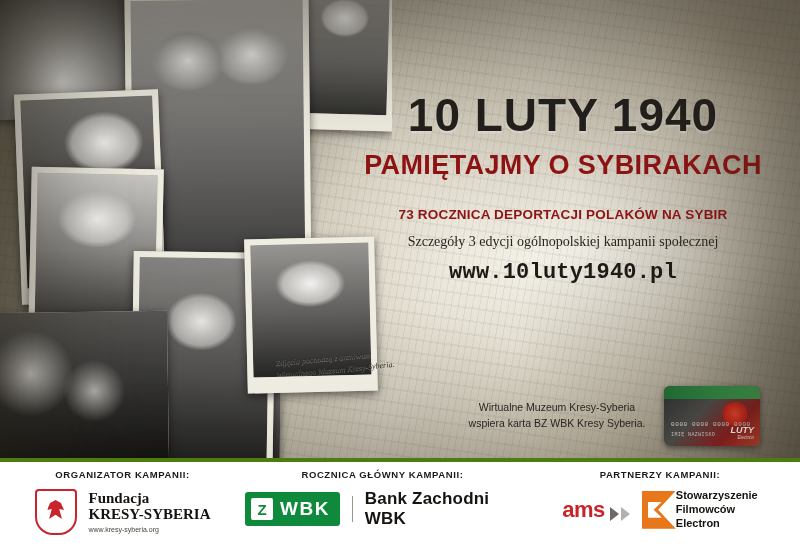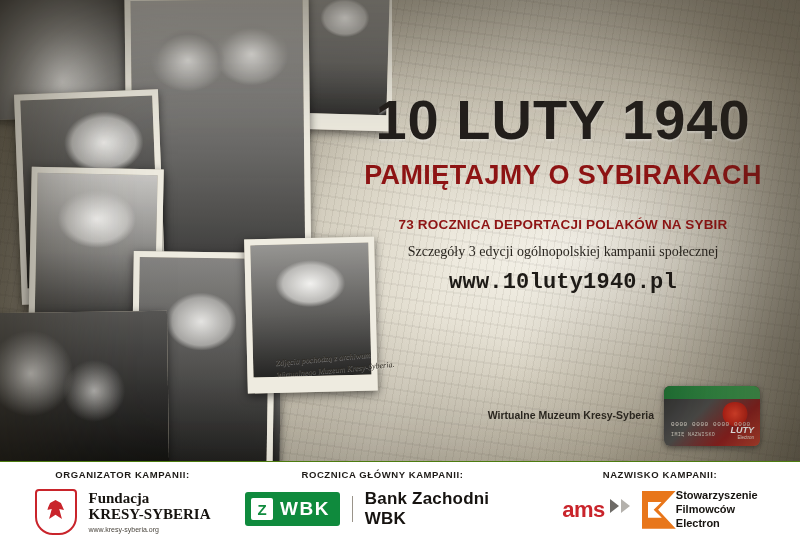--- a/index.html
+++ b/index.html
@@ -151,21 +151,21 @@
   .headline-wrap {
     position: absolute;
     left: 350px;
     right: 24px;
     top: 92px;
     text-align: center;
   }
   .headline {
     font-family: "Liberation Sans", sans-serif;
     font-weight: bold;
-    font-size: 56px;
+    font-size: 46px;
     letter-spacing: 1px;
     color: #231f1c;
     margin: 0;
     line-height: 1;
     text-shadow: 0 2px 2px rgba(255,255,255,.35);
   }
   .subhead {
     font-family: "Liberation Sans", sans-serif;
     font-weight: bold;
     font-size: 27px;
@@ -202,25 +202,25 @@
     position: absolute;
     left: 460px;
     top: 386px;
     width: 300px;
     display: flex;
     align-items: center;
     gap: 10px;
   }
   .card-text {
     font-family: "Liberation Sans", sans-serif;
-    font-weight: bold;
+    font-weight: normal;
     font-size: 10.5px;
     line-height: 1.5;
     color: #2b2720;
-    text-align: right;
+    text-align: center;
     flex: 1;
   }
   .credit-card {
     position: relative;
     width: 96px;
     height: 60px;
     border-radius: 6px;
     background: linear-gradient(135deg,#2b2b2b 0%,#4a4a48 40%,#8c1d1d 72%,#c3402c 100%);
     box-shadow: 0 2px 6px rgba(0,0,0,.5);
     overflow: hidden;
@@ -250,21 +250,21 @@
   }
   .cc-visa .v1 { font-family:"Liberation Sans",sans-serif; font-weight:bold; font-size:9px; color:#fff; font-style: italic; line-height:1; }
   .cc-visa .v2 { font-family:"Liberation Sans",sans-serif; font-size:4.5px; color:#f0e9df; line-height:1.2; }
 
   
   .footer {
     position: absolute;
     left: 0; right: 0; bottom: 0;
     height: 96px;
     background: #ffffff;
-    border-top: 1px solid #4d7c0f;
+    border-top: 4px solid #4d7c0f;
     display: flex;
     align-items: flex-start;
   }
   .fcol {
     position: relative;
     height: 100%;
     display: flex;
     flex-direction: column;
     align-items: center;
     padding-top: 7px;
@@ -334,21 +334,21 @@
   .wbk-sep { width: 1px; height: 26px; background: #9a948a; }
   .wbk-full {
     font-family: "Liberation Sans", sans-serif;
     font-weight: bold;
     font-size: 17px;
     color: #161310;
     letter-spacing: .2px;
   }
 
   
-  .ams-logo { display: flex; align-items: flex-start; gap: 5px; }
+  .ams-logo { display: flex; align-items: flex-end; gap: 5px; }
   .ams-text {
     font-family: "Liberation Sans", sans-serif;
     font-weight: bold;
     font-size: 22px;
     color: #c9242b;
     letter-spacing: -.5px;
     line-height: 1;
   }
   .ams-arrows { display: flex; align-items: center; gap: 2px; }
   .ams-arrows i {
@@ -428,20 +428,21 @@
     <h1 class="headline">10 LUTY 1940</h1>
     <h2 class="subhead">PAMIĘTAJMY O SYBIRAKACH</h2>
     <p class="tagline">73 ROCZNICA DEPORTACJI POLAKÓW NA SYBIR</p>
     <p class="details">Szczegóły 3 edycji ogólnopolskiej kampanii społecznej</p>
     <p class="url">www.10luty1940.pl</p>
   </div>
 
   <div class="card-block">
     <div class="card-text">
       <div>Wirtualne Muzeum Kresy-Syberia</div>
+      <div>wspiera karta BZ WBK Kresy Syberia.</div>
     </div>
     <div class="credit-card">
       <div class="cc-top"></div>
       <div class="cc-poppy"></div>
       <div class="cc-num">0000 0000 0000 0000</div>
       <div class="cc-name">IMIĘ NAZWISKO</div>
       <div class="cc-visa">
         <div class="v1">LUTY</div>
         <div class="v2">Electron</div>
       </div>
@@ -470,21 +471,21 @@
         <div class="wbk-box">
           <div class="wbk-mark">Z</div>
           <div class="wbk-abbr">WBK</div>
         </div>
         <div class="wbk-sep"></div>
         <div class="wbk-full">Bank Zachodni WBK</div>
       </div>
     </div>
 
     <div class="fcol partners">
-      <div class="fcol-title">NAZWISKO KAMPANII:</div>
+      <div class="fcol-title">PARTNERZY KAMPANII:</div>
       <div class="fcol-body">
 
         <div class="ams-logo">
           <div class="ams-text">ams</div>
           <div class="ams-arrows">
               <i></i>
               <i></i>
             </div>
         </div>
 

